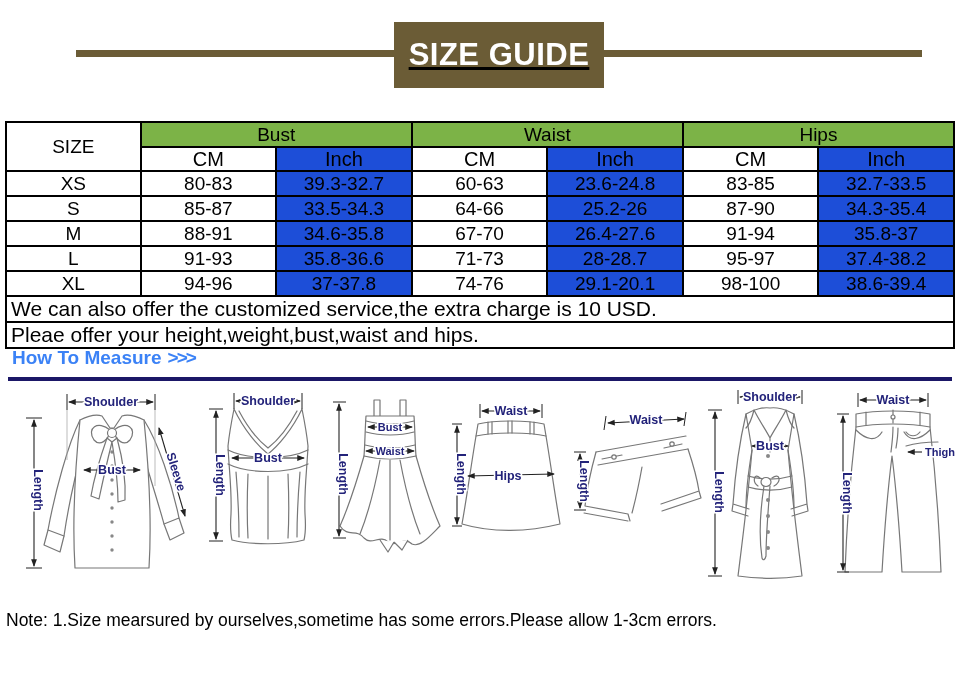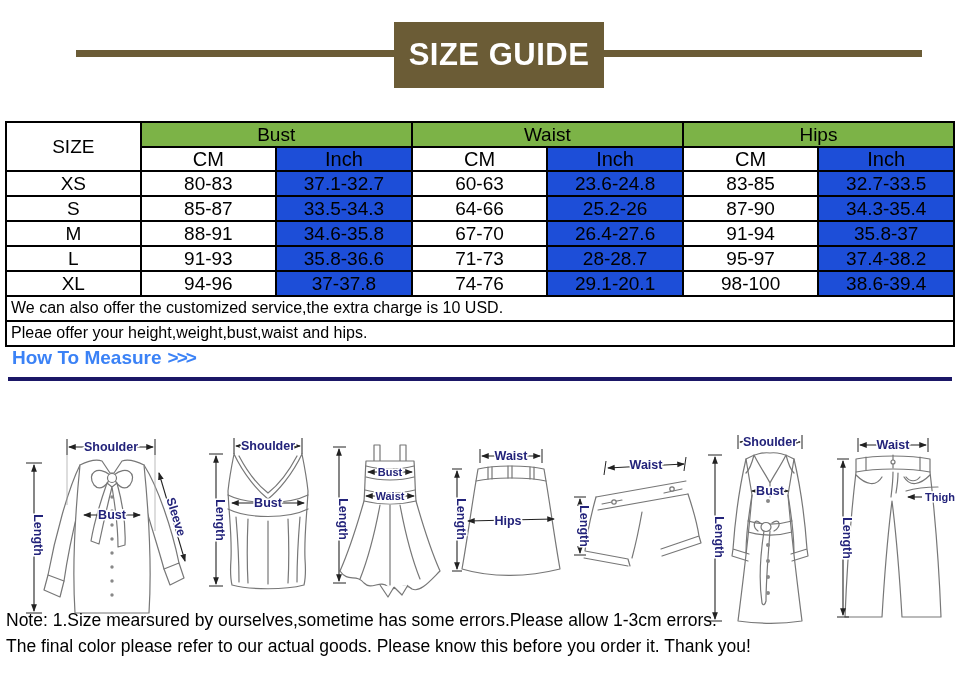--- a/index.html
+++ b/index.html
@@ -2,41 +2,41 @@
 <html><head>
 <meta charset="utf-8">
 <style>
   html,body{margin:0;padding:0;background:#fff;}
   .page{position:relative;width:960px;height:689px;background:#fff;overflow:hidden;
         font-family:"Liberation Sans",sans-serif;color:#000;}
 
   
   .banner-line{position:absolute;top:50px;left:76px;width:846px;height:7px;background:#6B5C36;}
   .banner-box{position:absolute;top:22px;left:394px;width:210px;height:66px;background:#6B5C36;
-              display:flex;align-items:center;justify-content:center;}
+              display:flex;align-items:center;justify-content:center;text-decoration:underline;}
   .banner-title{color:#fff;font-size:31px;font-weight:bold;letter-spacing:.5px;}
 
   
   .table-wrap{position:absolute;top:121px;left:5px;width:950px;}
   table.size{width:100%;border-collapse:collapse;table-layout:fixed;}
   table.size td{border:2px solid #000;text-align:center;font-size:19px;height:23px;
                 padding:0;line-height:1.05;overflow:hidden;white-space:nowrap;}
   td.size-col{font-size:20px;}
   td.green{background:#7CB347;font-size:20px;}
   td.yellow{background:#1d4ed8;}
   tr.units td{height:22px;font-size:20px;}
-  tr.note-row td{text-align:left;font-size:16px;height:21px;padding:1px 4px;margin-left:48px;}
+  tr.note-row td{text-align:left;font-size:21px;height:21px;padding:1px 4px;margin-left:48px;}
 
   
   .measure-head{position:absolute;top:347px;left:12px;font-size:19px;font-weight:bold;color:#3b82f6;}
   .measure-head .arr{letter-spacing:-2px;margin-left:6px;}
   .measure-rule{position:absolute;top:377px;left:8px;width:944px;height:4px;background:#1B1767;}
 
   
-  .diagrams{position:absolute;top:388px;left:0;width:760px;height:214px;margin-top:45px;}
+  .diagrams{position:absolute;top:388px;left:0;width:760px;height:214px;}
   .diagrams svg{position:absolute;overflow:visible;}
   .g{fill:none;stroke:#777;stroke-width:1.2;stroke-linecap:round;stroke-linejoin:round;}
   .gf{fill:#fff;stroke:#777;stroke-width:1.2;stroke-linejoin:round;}
   .btn{fill:#888;stroke:none;}
   .mline{stroke:#222;stroke-width:1.1;fill:none;}
   .tick{stroke:#222;stroke-width:1;fill:none;}
   .guide{stroke:#aaa;stroke-width:.8;fill:none;}
   .mlabel{font-family:"Liberation Sans",sans-serif;font-weight:bold;font-size:12.5px;fill:#23237A;
           text-anchor:middle;paint-order:stroke fill;stroke:#fff;stroke-width:3px;}
   .mlabel.sm{font-size:11px;}
@@ -76,21 +76,21 @@
         <td>CM</td>
         <td class="yellow">Inch</td>
         <td>CM</td>
         <td class="yellow">Inch</td>
         <td>CM</td>
         <td class="yellow">Inch</td>
       </tr>
       <tr>
         <td>XS</td>
         <td>80-83</td>
-        <td class="yellow">37.1-32.7</td>
+        <td class="yellow">39.3-32.7</td>
         <td>60-63</td>
         <td class="yellow">23.6-24.8</td>
         <td>83-85</td>
         <td class="yellow">32.7-33.5</td>
       </tr>
       <tr>
         <td>S</td>
         <td>85-87</td>
         <td class="yellow">33.5-34.3</td>
         <td>64-66</td>
@@ -284,16 +284,15 @@
       <path class="tick" d="M1,24 H13 M1,182 H13"></path>
       <line class="mline" x1="7" y1="26" x2="7" y2="180" marker-start="url(#arw)" marker-end="url(#arw)"></line>
       <text class="mlabel" x="57" y="14">Waist</text>
       <text class="mlabel sm" x="104" y="66">Thigh</text>
       <text class="mlabel" x="7" y="103" transform="rotate(90 7 103)">Length</text>
     </svg>
   </div>
 
   <div class="notes">
     <div>Note: 1.Size mearsured by ourselves,sometime has some errors.Please allow 1-3cm errors.</div>
-    <div>The final color please refer to our actual goods. Please know this before you order it. Thank you!</div>
   </div>
 
 </div>
 
 </body></html>

